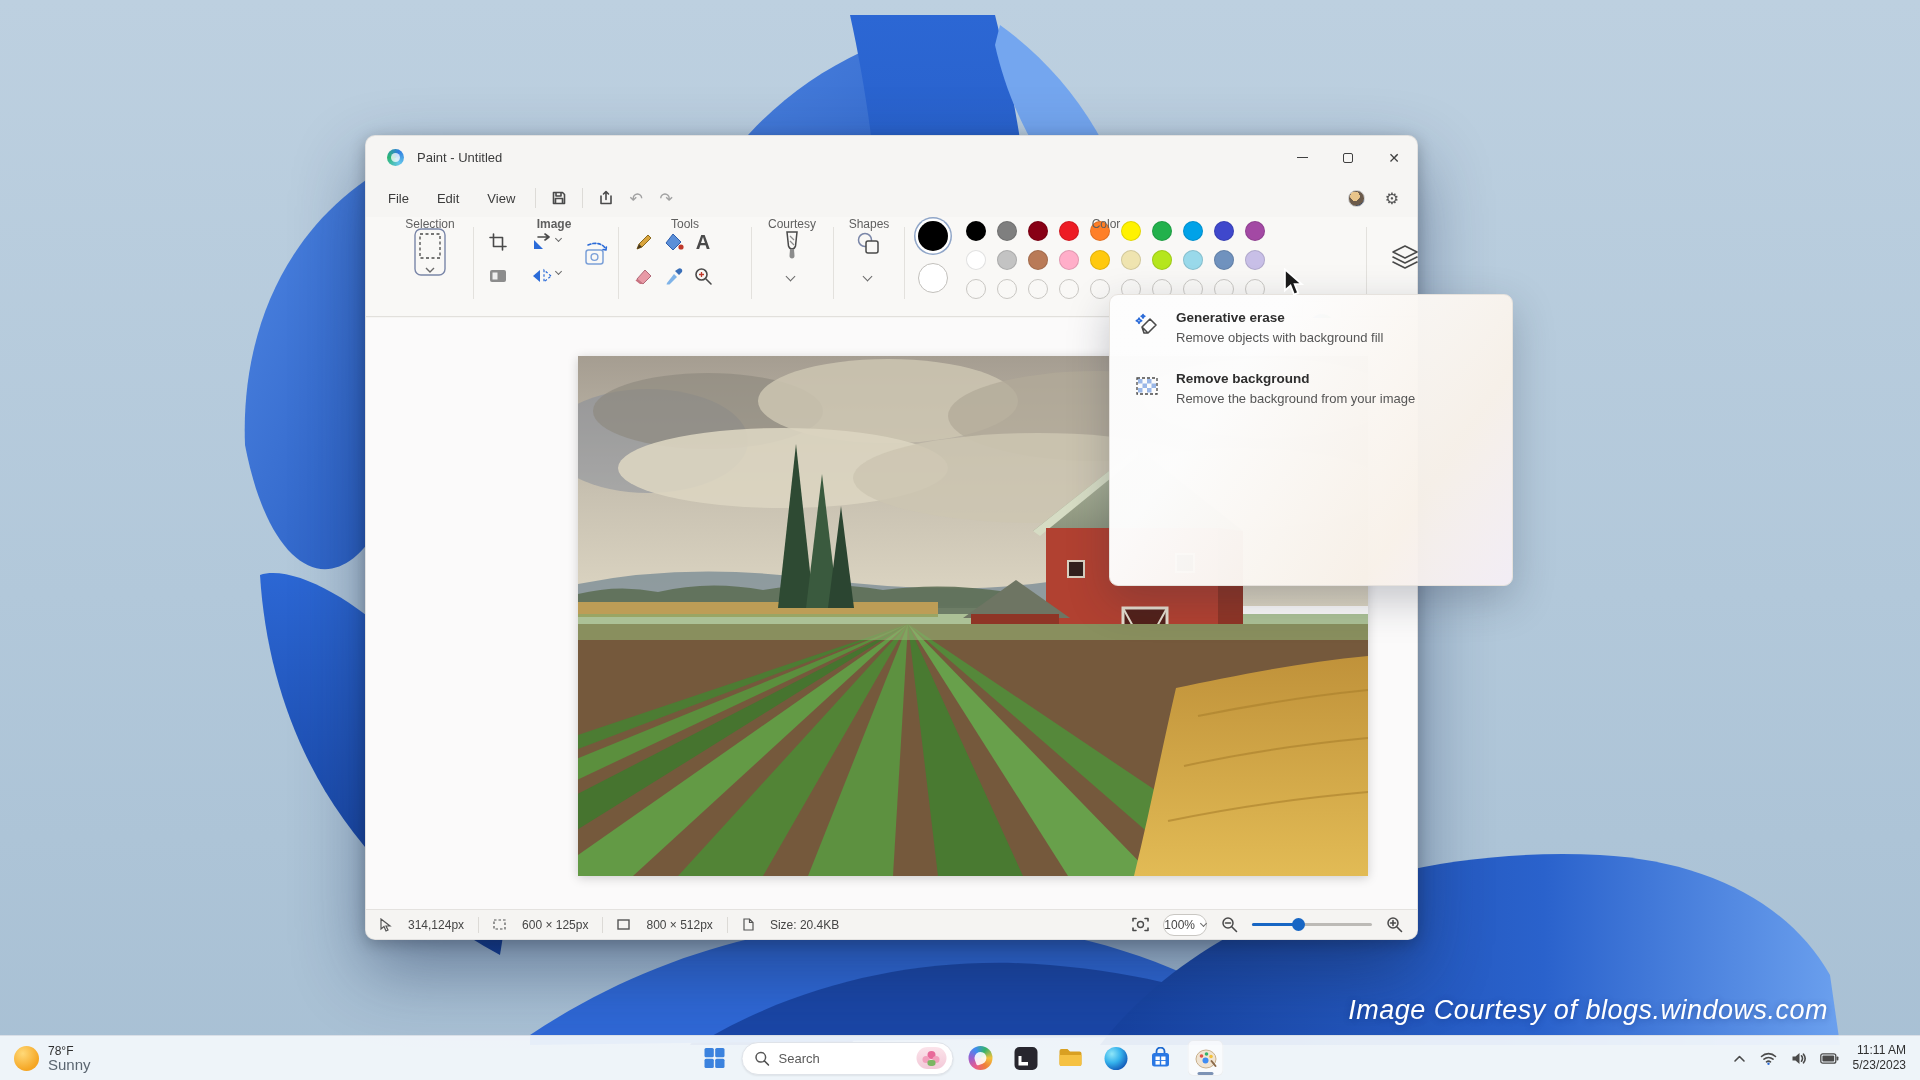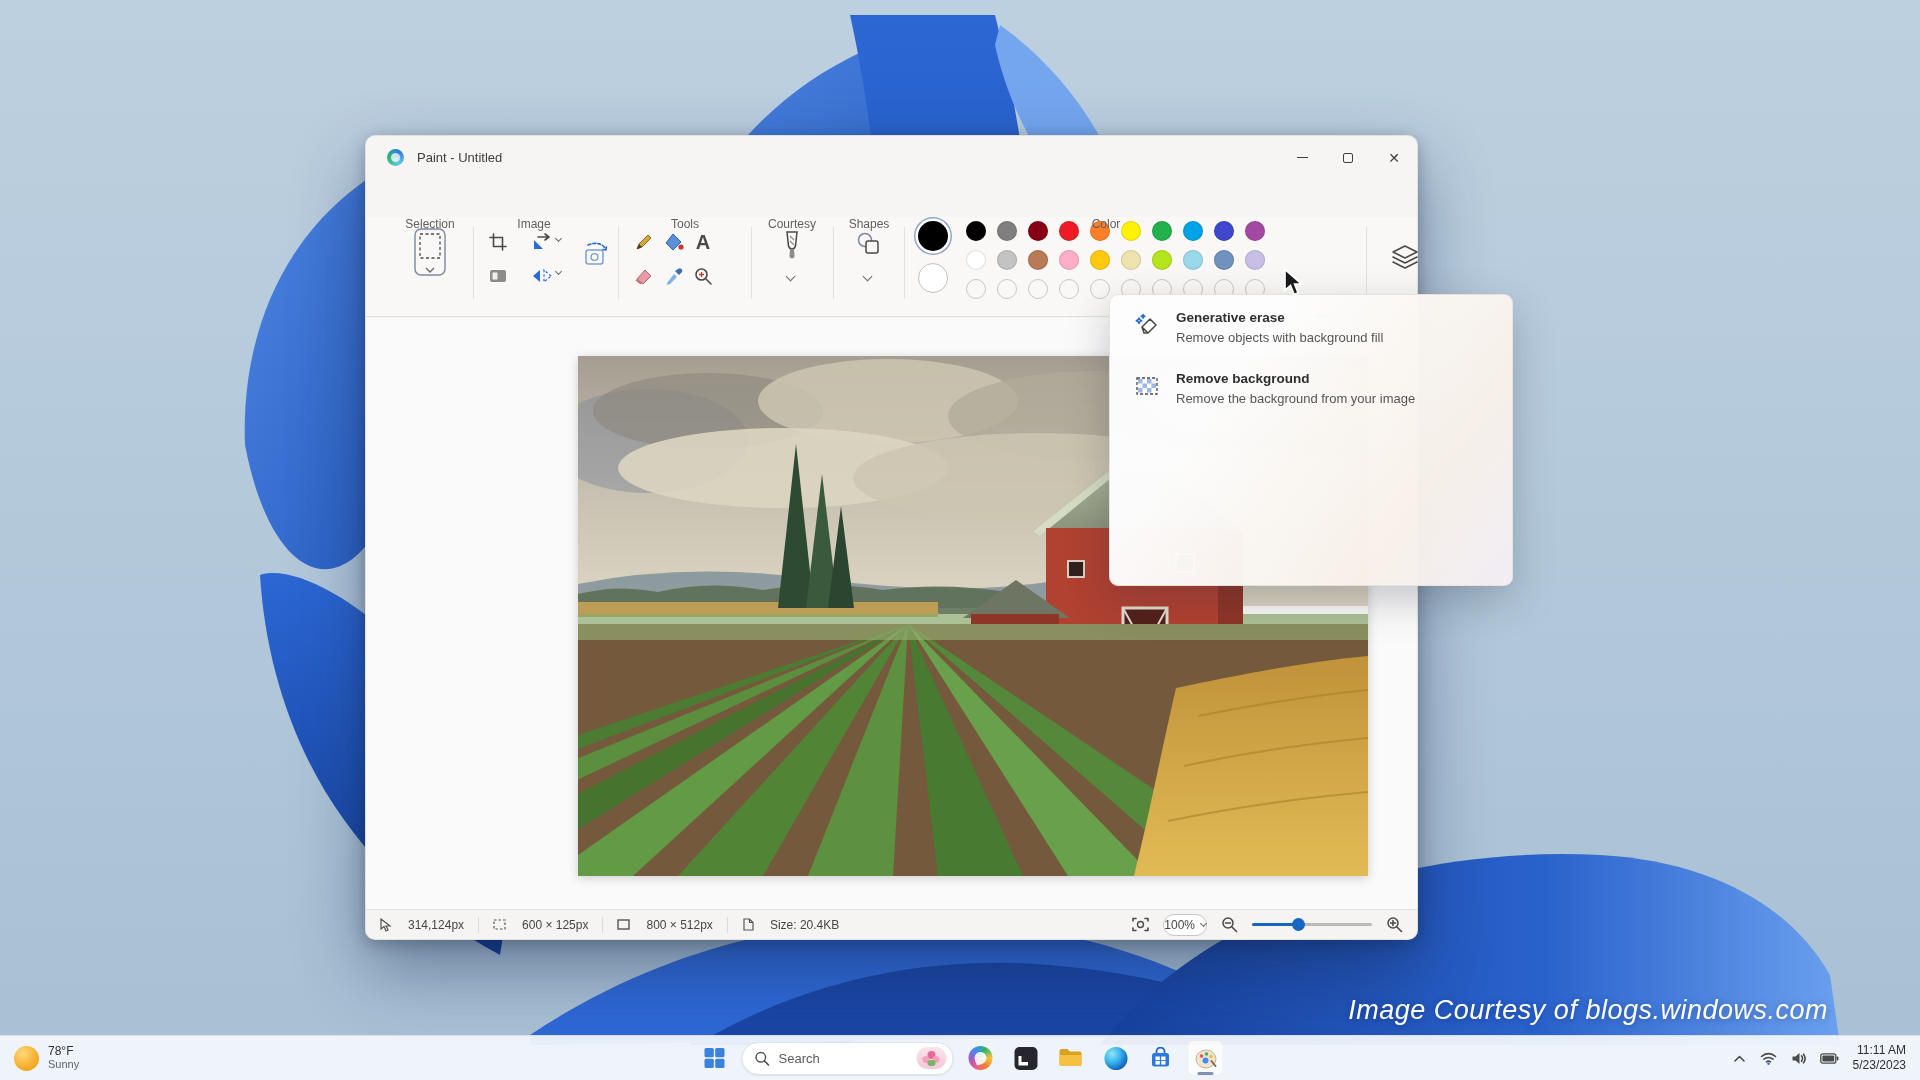--- a/index.html
+++ b/index.html
@@ -66,21 +66,21 @@
   .dd-desc { font-size:13px; color:#555; }
 
   .cursor { position:absolute; left:1283px; top:268px; z-index:9; }
 
   
   .taskbar { position:absolute; left:0; bottom:0; width:1920px; height:45px; background:rgba(242,246,251,.94); border-top:1px solid #d9dfe7; z-index:6; display:flex; align-items:center; }
   .tb-weather { display:flex; align-items:center; gap:9px; margin-left:14px; }
   .sun { width:25px; height:25px; border-radius:50%; background:radial-gradient(circle at 35% 30%,#ffd978,#f5a623 70%); }
   .weather-txt { display:flex; flex-direction:column; line-height:13px; }
   .w-temp { font-size:12px; color:#2f2f2f; }
-  .w-cond { font-size:11px; color:#5a6570; }
+  .w-cond { font-size:15px; color:#5a6570; }
   .tb-center { position:absolute; left:50%; transform:translateX(-50%); display:flex; align-items:center; gap:9px; }
   .start { width:36px; height:36px; display:flex; align-items:center; justify-content:center; border-radius:6px; }
   .search-pill { width:212px; height:33px; background:#fff; border:1px solid #dfe3e9; border-radius:17px; display:flex; align-items:center; gap:9px; padding:0 6px 0 12px; box-shadow:0 1px 2px rgba(0,0,0,.07); }
   .search-txt { font-size:13px; color:#5a5a5a; flex:1; }
   .flower { width:30px; height:22px; border-radius:11px; background:linear-gradient(180deg,#fbe3ea,#f3c9d8); position:relative; overflow:hidden; }
   .flower i { position:absolute; border-radius:50%; }
   .tb-app { width:36px; height:36px; display:flex; align-items:center; justify-content:center; border-radius:6px; position:relative; }
   .tb-app.active { background:rgba(255,255,255,.65); box-shadow:inset 0 0 0 1px rgba(0,0,0,.05); }
   .tb-app.active::after { content:""; position:absolute; bottom:1px; left:50%; transform:translateX(-50%); width:16px; height:3px; border-radius:2px; background:#7d93b5; }
   .ico-dark { width:23px; height:23px; border-radius:5px; background:#27262e; position:relative; }
@@ -136,20 +136,47 @@
           </div>
         <div class="win-btn">
             <div class="glyph-max"></div>
           </div>
         <div class="win-btn">
             <div class="glyph-close">✕</div>
           </div>
       </div>
     </div>
 
+    <div class="menubar">
+      <div class="menu-item">File</div>
+      <div class="menu-item">Edit</div>
+      <div class="menu-item">View</div>
+      <div class="vdiv-sm"></div>
+      <div class="qat-btn">
+        <svg width="16" height="16" viewBox="0 0 16 16">
+            <path class="ln" d="M2.5 2.5 h9 l2 2 v9 h-11 Z M5 2.5 v3.5 h5 v-3.5 M4.5 13 v-4.5 h7 v4.5"></path>
+          </svg>
+      </div>
+      <div class="vdiv-sm"></div>
+      <div class="qat-btn">
+        <svg width="16" height="16" viewBox="0 0 16 16">
+            <path class="ln" d="M3 6 v7.5 h10 V6 M8 9.5 V1.8 M5.5 4 L8 1.6 L10.5 4"></path>
+          </svg>
+      </div>
+      <div class="qat-btn undo-redo">
+          <span>↶</span>
+        </div>
+      <div class="qat-btn undo-redo">
+          <span>↷</span>
+        </div>
+      <div class="menubar-right">
+        <div class="avatar"></div>
+        <div class="gear">⚙</div>
+      </div>
+    </div>
 
     <div class="toolbar">
 
       <div style="position:absolute;left:44px;top:10px;width:40px;height:56px;">
         <svg width="40" height="56" viewBox="0 0 40 56">
           <rect x="5" y="2" width="30" height="46" rx="6" fill="none" stroke="#7a86a8" stroke-width="1.4"></rect>
           <rect x="10" y="7" width="20" height="24" fill="none" stroke="#4a4a4a" stroke-width="1.3" stroke-dasharray="3 2.5"></rect>
           <path d="M16 41 l4 4 l4 -4" fill="none" stroke="#6a6a6a" stroke-width="1.4"></path>
         </svg>
       </div>
@@ -292,21 +319,21 @@
       <div class="tb-ico" style="left:1022px;top:24px;width:34px;height:34px;">
         <svg width="30" height="30" viewBox="0 0 30 30">
           <path class="ln" d="M15 3 L27 9 L15 15 L3 9 Z"></path>
             <path class="ln" d="M3 14 L15 20 L27 14"></path>
             <path class="ln" d="M3 19 L15 25 L27 19"></path>
         </svg>
       </div>
     </div>
 
     <div class="grp-label" style="left:64px;">Selection</div>
-    <div class="grp-label" style="left:168px;">Image</div>
+    <div class="grp-label" style="left:188px;font-weight:bold;">Image</div>
     <div class="grp-label" style="left:319px;">Tools</div>
     <div class="grp-label" style="left:426px;">Courtesy</div>
     <div class="grp-label" style="left:503px;">Shapes</div>
     <div class="grp-label" style="left:740px;">Color</div>
 
     <div class="canvas-area">
       <svg class="canvas-img" viewBox="0 0 790 520" preserveAspectRatio="none">
         <defs>
           <linearGradient id="sky" x1="0" y1="0" x2="0" y2="1">
               <stop offset="0" stop-color="#a59d91"></stop>

